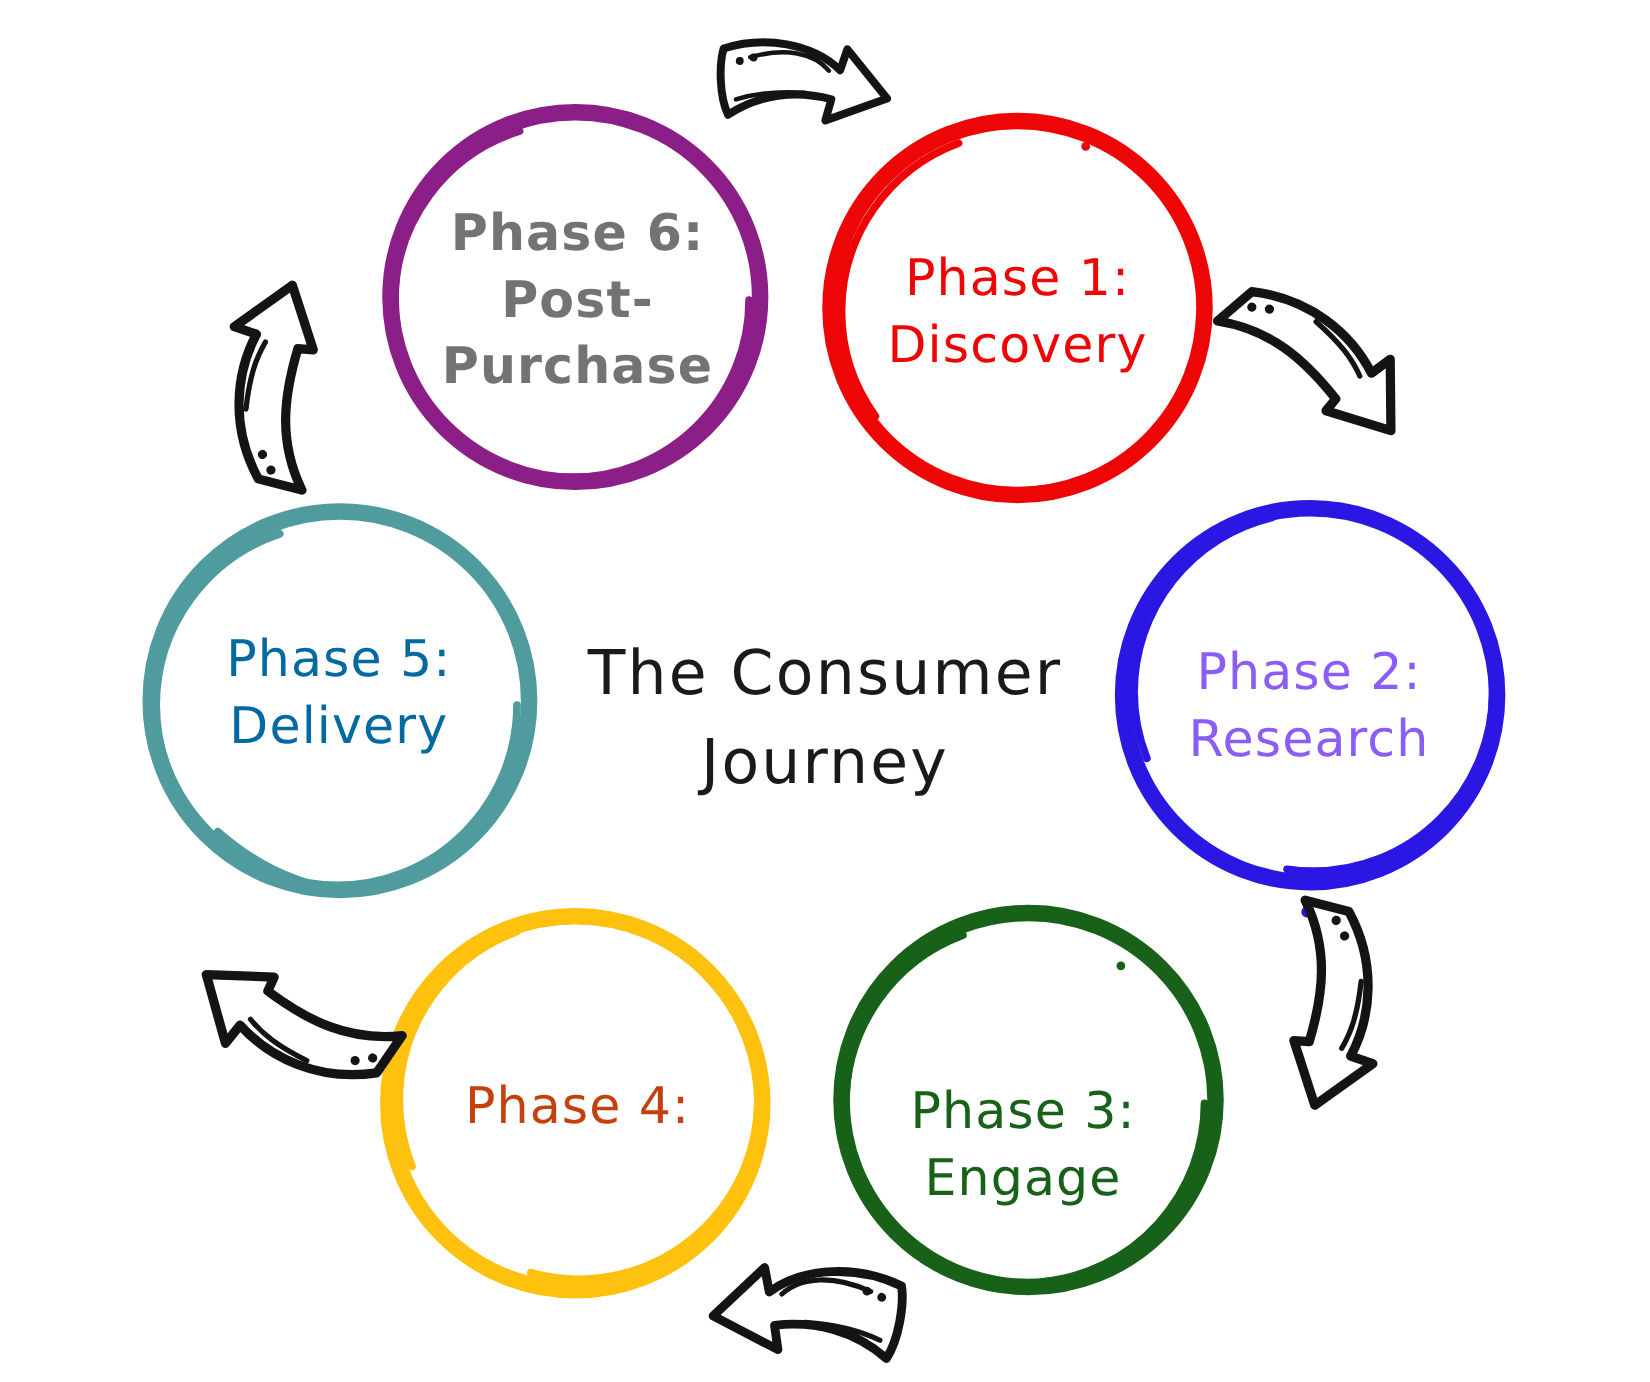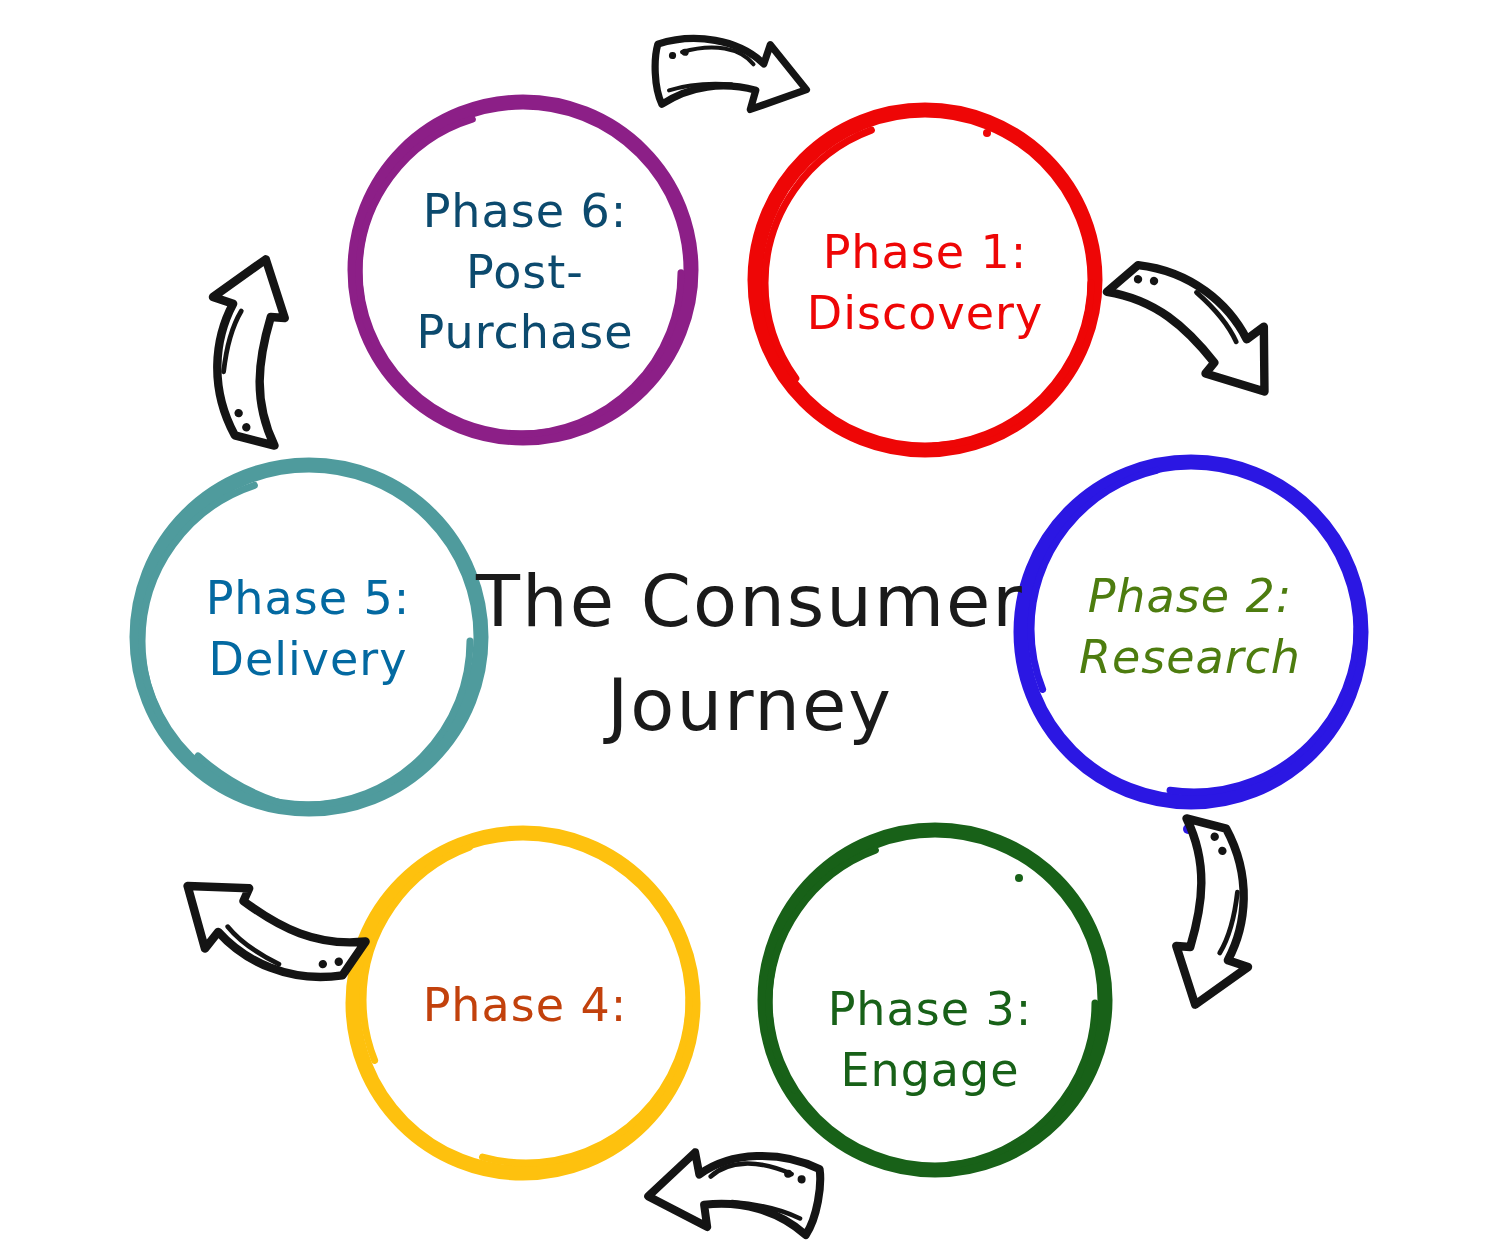--- a/index.html
+++ b/index.html
@@ -26,21 +26,21 @@
     font-size:46px;
     letter-spacing:1px;
   }
   .phase-title,.phase-name{white-space:normal;}
   #diagram-title{
     position:absolute;
     left:750px;top:653px;
     width:620px;
     transform:translate(-50%,-50%);
     text-align:center;
-    font-size:72px;
+    font-size:56px;
     line-height:1.45;
     letter-spacing:2px;
   }
 </style>
 </head>
 <body>
 
 <div id="canvas">
 
   <svg id="rings-svg" viewBox="0 0 1500 1256">
@@ -104,37 +104,37 @@
     <use href="#hand-arrow-curved" transform="translate(258,352) rotate(215) scale(1.2) translate(-82,-74)" style="color: rgb(20, 20, 20);"></use>
   </svg>
 
   <div id="diagram-title" style="color: rgb(26, 26, 26);">The Consumer Journey</div>
 
   <div class="phase-label" style="left: 925px; top: 283px; color: rgb(238, 6, 6);">
     <div class="phase-title">Phase 1:</div>
     <div class="phase-name">Discovery</div>
   </div>
 
-  <div class="phase-label" style="left: 1190px; top: 627px; color: #4d7c0f; font-style: italic;">
+  <div class="phase-label" style="left: 1190px; top: 641px; color: #8b5cf6;">
     <div class="phase-title">Phase 2:</div>
     <div class="phase-name">Research</div>
   </div>
 
   <div class="phase-label" style="left: 930px; top: 1040px; color: rgb(24, 97, 24);">
     <div class="phase-title">Phase 3:</div>
     <div class="phase-name">Engage</div>
   </div>
 
   <div class="phase-label" style="left: 525px; top: 1005px; color: #c2410c;">
     <div class="phase-title">Phase 4:</div>
   </div>
 
   <div class="phase-label" style="left: 308px; top: 629px; color: #0369a1;">
     <div class="phase-title">Phase 5:</div>
     <div class="phase-name">Delivery</div>
   </div>
 
-  <div class="phase-label" style="left: 525px; top: 272px; color: #0c4a6e;">
+  <div class="phase-label" style="left: 525px; top: 272px; color: #737373; font-weight: bold;">
     <div class="phase-title">Phase 6:</div>
     <div class="phase-name">Post-Purchase</div>
   </div>
 
 </div>
 
 </body></html>

